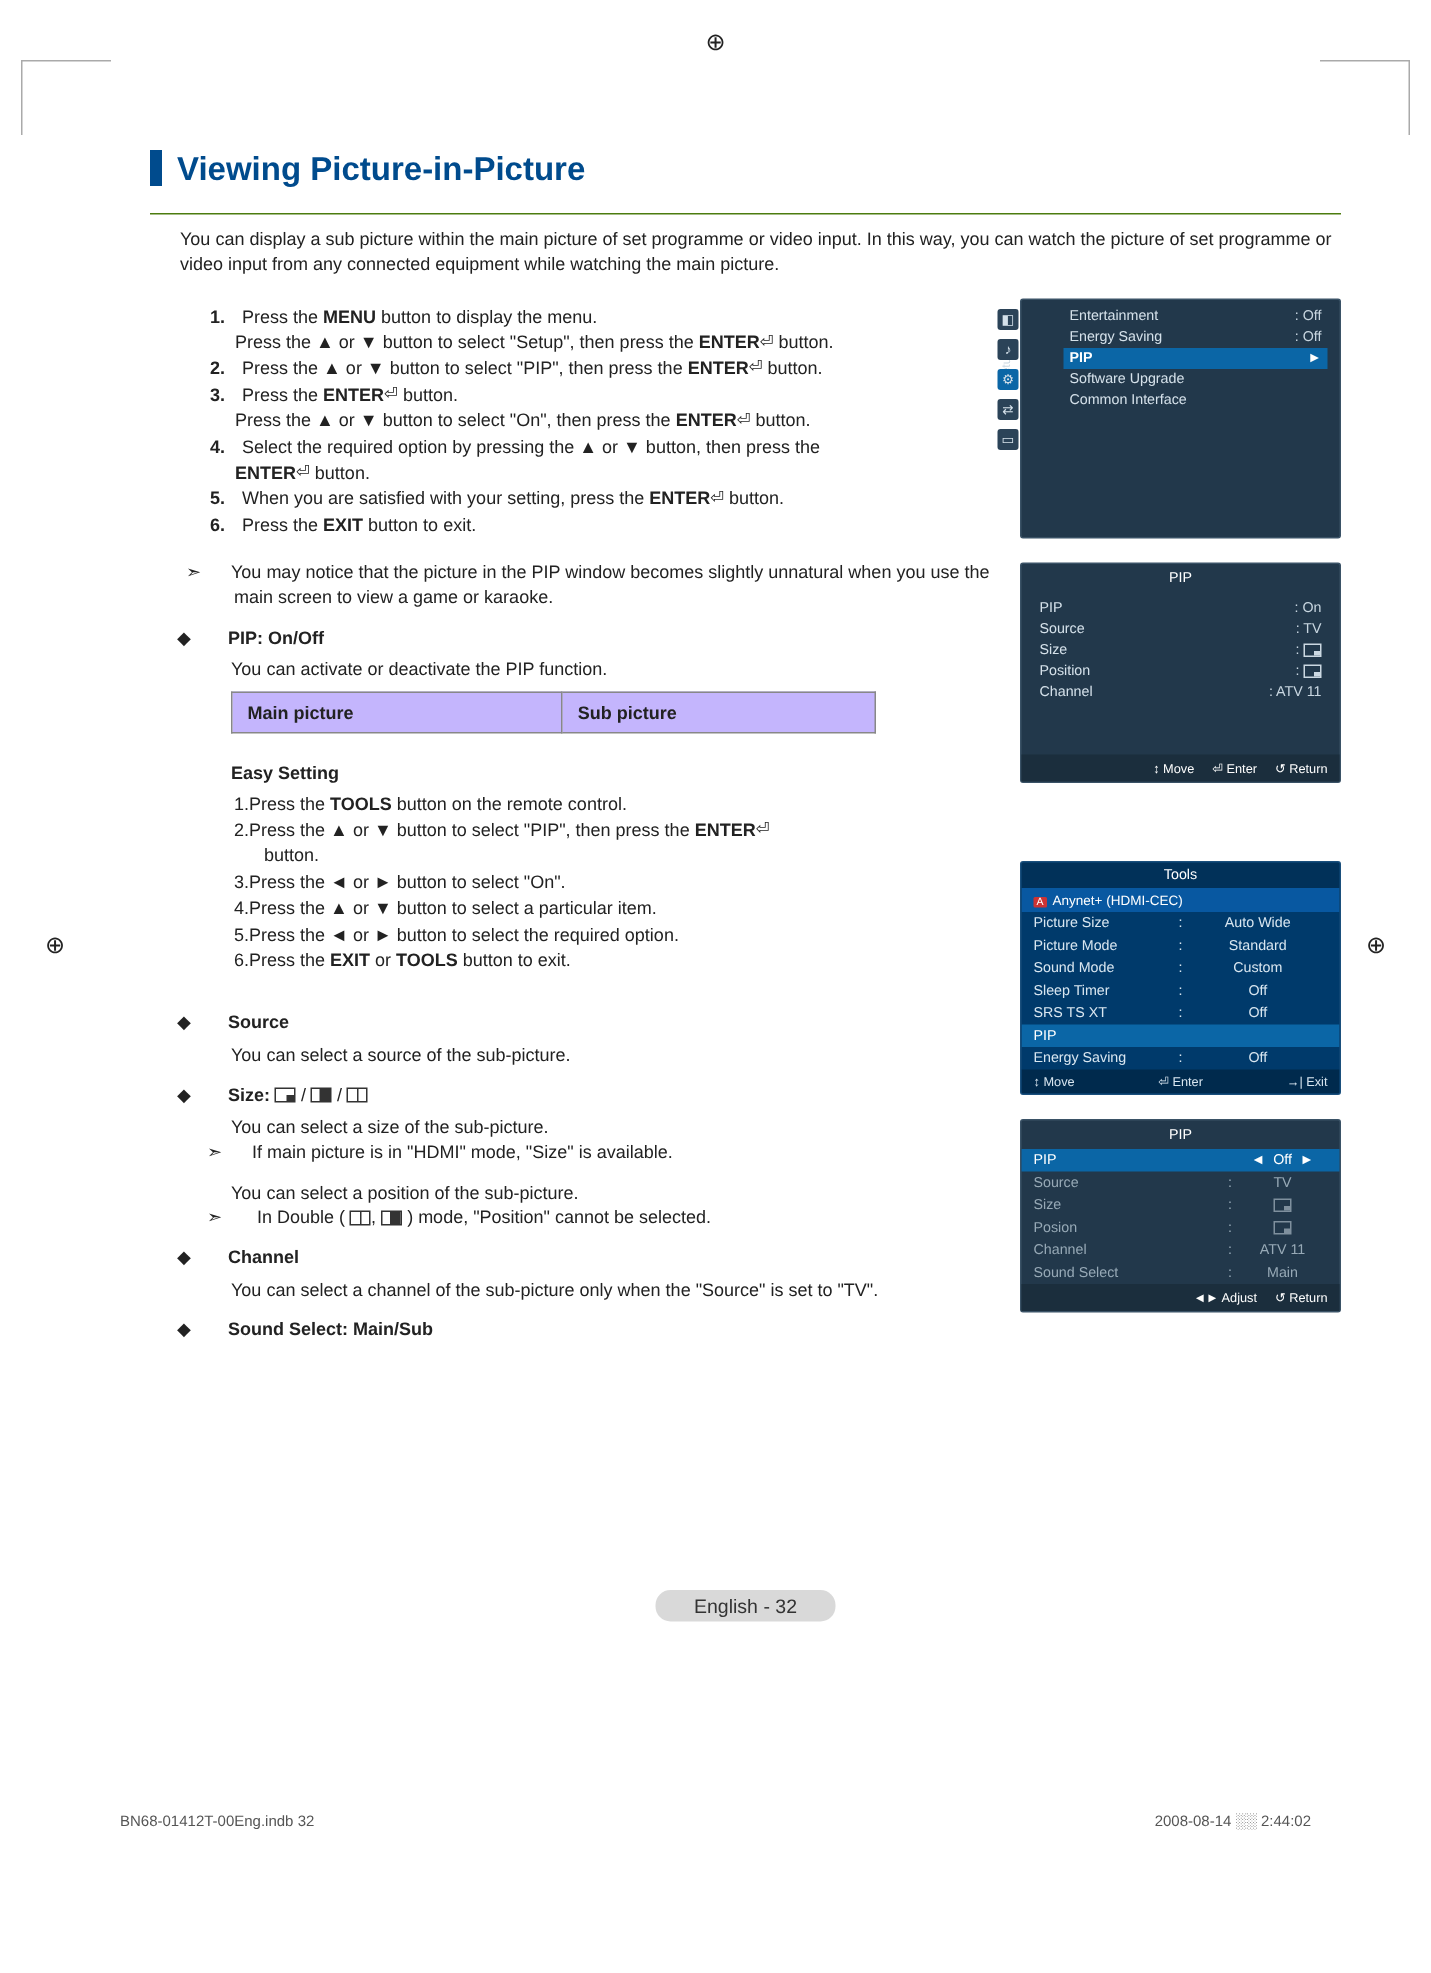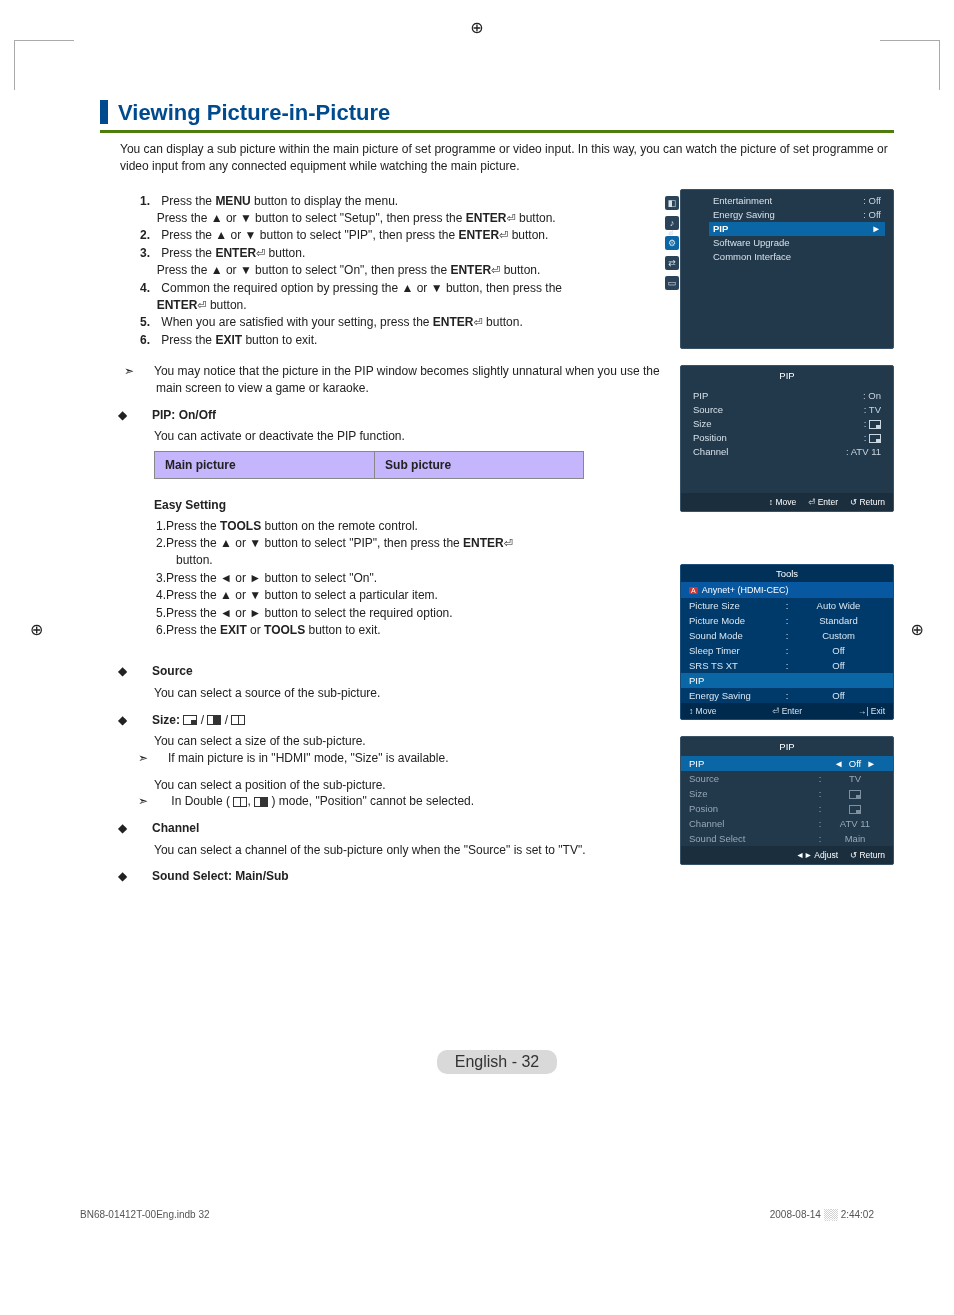--- a/index.html
+++ b/index.html
@@ -6,21 +6,21 @@
   body { font-family: Arial, Helvetica, sans-serif; font-size: 12px; color: #222; background: #fff; width: 954px; margin: 0 auto; position: relative; }
   .page { padding: 100px 60px 40px 100px; min-height: 1260px; position: relative; }
 
   .reg-top { position: absolute; left: 50%; top: 18px; transform: translateX(-50%); font-size: 16px; }
   .reg-left { position: absolute; left: 30px; top: 620px; font-size: 16px; }
   .reg-right { position: absolute; right: 30px; top: 620px; font-size: 16px; }
 
   .crop-tl { position: absolute; left: 14px; top: 40px; width: 60px; height: 50px; border-left: 1px solid #aaa; border-top: 1px solid #aaa; }
   .crop-tr { position: absolute; right: 14px; top: 40px; width: 60px; height: 50px; border-right: 1px solid #aaa; border-top: 1px solid #aaa; }
 
-  .title-row { display: flex; border-bottom: 3px solid #4d7c0f; padding-bottom: 4px; margin-bottom: 8px; }
+  .title-row { display: flex; border-bottom: 1px solid #4d7c0f; padding-bottom: 16px; margin-bottom: 8px; }
   .title-bar { width: 8px; height: 24px; background: #004b8d; margin-right: 10px; }
   .title { font-size: 22px; font-weight: bold; color: #004b8d; }
 
   .intro { margin-left: 20px; margin-bottom: 14px; line-height: 1.4; }
 
   .two-col { display: flex; gap: 20px; }
   .col-left { flex: 1 1 64%; }
   .col-right { flex: 0 0 214px; display: flex; flex-direction: column; gap: 16px; }
 
   .steps { margin: 4px 0 14px 40px; line-height: 1.45; }
@@ -87,21 +87,21 @@
   .pos-ico.br::after { content: ''; position: absolute; right: 0; bottom: 0; width: 5px; height: 4px; background: #333; }
   .pos-ico.tr::after { content: ''; position: absolute; right: 0; top: 0; width: 5px; height: 4px; background: #333; }
   .pos-ico.tl::after { content: ''; position: absolute; left: 0; top: 0; width: 5px; height: 4px; background: #333; }
   .pos-ico.bl::after { content: ''; position: absolute; left: 0; bottom: 0; width: 5px; height: 4px; background: #333; }
 
   .osd-ico { display: inline-block; width: 12px; height: 9px; border: 1px solid #cbd8e2; position: relative; vertical-align: middle; }
   .osd-ico.sm::after { content: ''; position: absolute; right: 0; bottom: 0; width: 4px; height: 3px; background: #cbd8e2; }
   .osd-ico.br::after { content: ''; position: absolute; right: 0; bottom: 0; width: 4px; height: 3px; background: #cbd8e2; }
   .osd-ico.dim { opacity: .55; }
 
-  .page-badge { display: block; width: 120px; margin: 0 auto; text-align: center; font-size: 16px; background: #d9d9d9; border-radius: 10px; padding: 3px 0; color: #333; }
+  .page-badge { display: block; width: 120px; margin: 0 auto; text-align: center; font-size: 13px; background: #d9d9d9; border-radius: 10px; padding: 3px 0; color: #333; }
 
   .footer-line { position: absolute; bottom: 40px; left: 80px; right: 80px; display: flex; justify-content: space-between; font-size: 10px; color: #555; }
 
   b { font-weight: bold; }
 </style>
 </head>
 <body>
 
 <span class="reg-top">⊕</span>
 <span class="reg-left">⊕</span>
@@ -127,21 +127,21 @@
           &nbsp;&nbsp;&nbsp;&nbsp;&nbsp;<span>Press the ▲ or ▼ button to select "Setup", then press the </span><b>ENTER</b><span class="enter-glyph"> ⏎</span><span> button.</span>
         </div>
         <div><span class="num">2.</span>
           <span>Press the ▲ or ▼ button to select "PIP", then press the </span><b>ENTER</b><span class="enter-glyph"> ⏎</span><span> button.</span>
         </div>
         <div><span class="num">3.</span>
           <span>Press the </span><b>ENTER</b><span class="enter-glyph"> ⏎</span><span> button.</span><br>
           &nbsp;&nbsp;&nbsp;&nbsp;&nbsp;<span>Press the ▲ or ▼ button to select "On", then press the </span><b>ENTER</b><span class="enter-glyph"> ⏎</span><span> button.</span>
         </div>
         <div><span class="num">4.</span>
-          <span>Common the required option by pressing the ▲ or ▼ button, then press the </span><br>&nbsp;&nbsp;&nbsp;&nbsp;&nbsp;<b>ENTER</b><span class="enter-glyph"> ⏎</span><span> button.</span>
+          <span>Select the required option by pressing the ▲ or ▼ button, then press the </span><br>&nbsp;&nbsp;&nbsp;&nbsp;&nbsp;<b>ENTER</b><span class="enter-glyph"> ⏎</span><span> button.</span>
         </div>
         <div><span class="num">5.</span>
           <span>When you are satisfied with your setting, press the </span><b>ENTER</b><span class="enter-glyph"> ⏎</span><span> button.</span>
         </div>
         <div><span class="num">6.</span>
           <span>Press the </span><b>EXIT</b><span> button to exit.</span>
         </div>
       </div>
 
       <div class="note"><span class="note-sym">➣</span><span>You may notice that the picture in the PIP window becomes slightly unnatural when you use the main screen to view a game or karaoke.</span></div>

